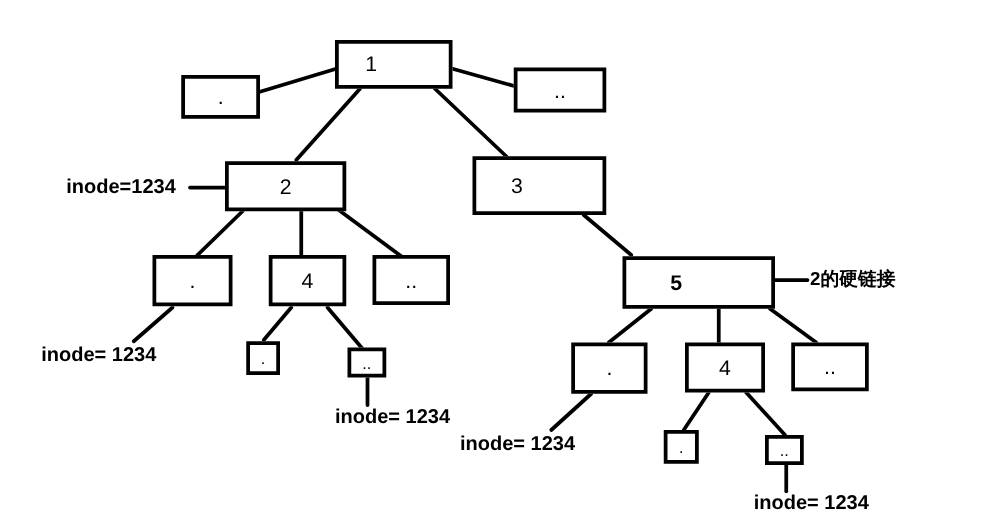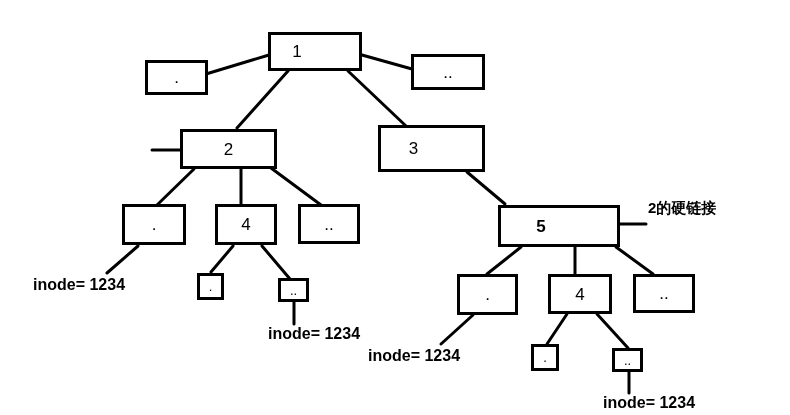--- a/index.html
+++ b/index.html
@@ -137,19 +137,20 @@
       <span>..</span>
     </div>
 
   <div class="box small" style="left:531px; top:344px; width:28px; height:27px;">
       <span>.</span>
     </div>
   <div class="box small" style="left:612px; top:348px; width:31px; height:24px;">
       <span>..</span>
     </div>
 
+  <div class="ann" style="left:53px; top:142px;">inode=1234</div>
   <div class="ann" style="left:33px; top:277px;">inode= 1234</div>
   <div class="ann" style="left:268px; top:326px;">inode= 1234</div>
   <div class="ann" style="left:368px; top:348px;">inode= 1234</div>
   <div class="ann" style="left:603px; top:395px;">inode= 1234</div>
-  <div class="ann cjk" style="left:648px; top:200px;">2的硬链接</div>
+  <div class="ann cjk" style="left:648px; top:216px;">2的硬链接</div>
 
 </div>
 
 </body></html>

